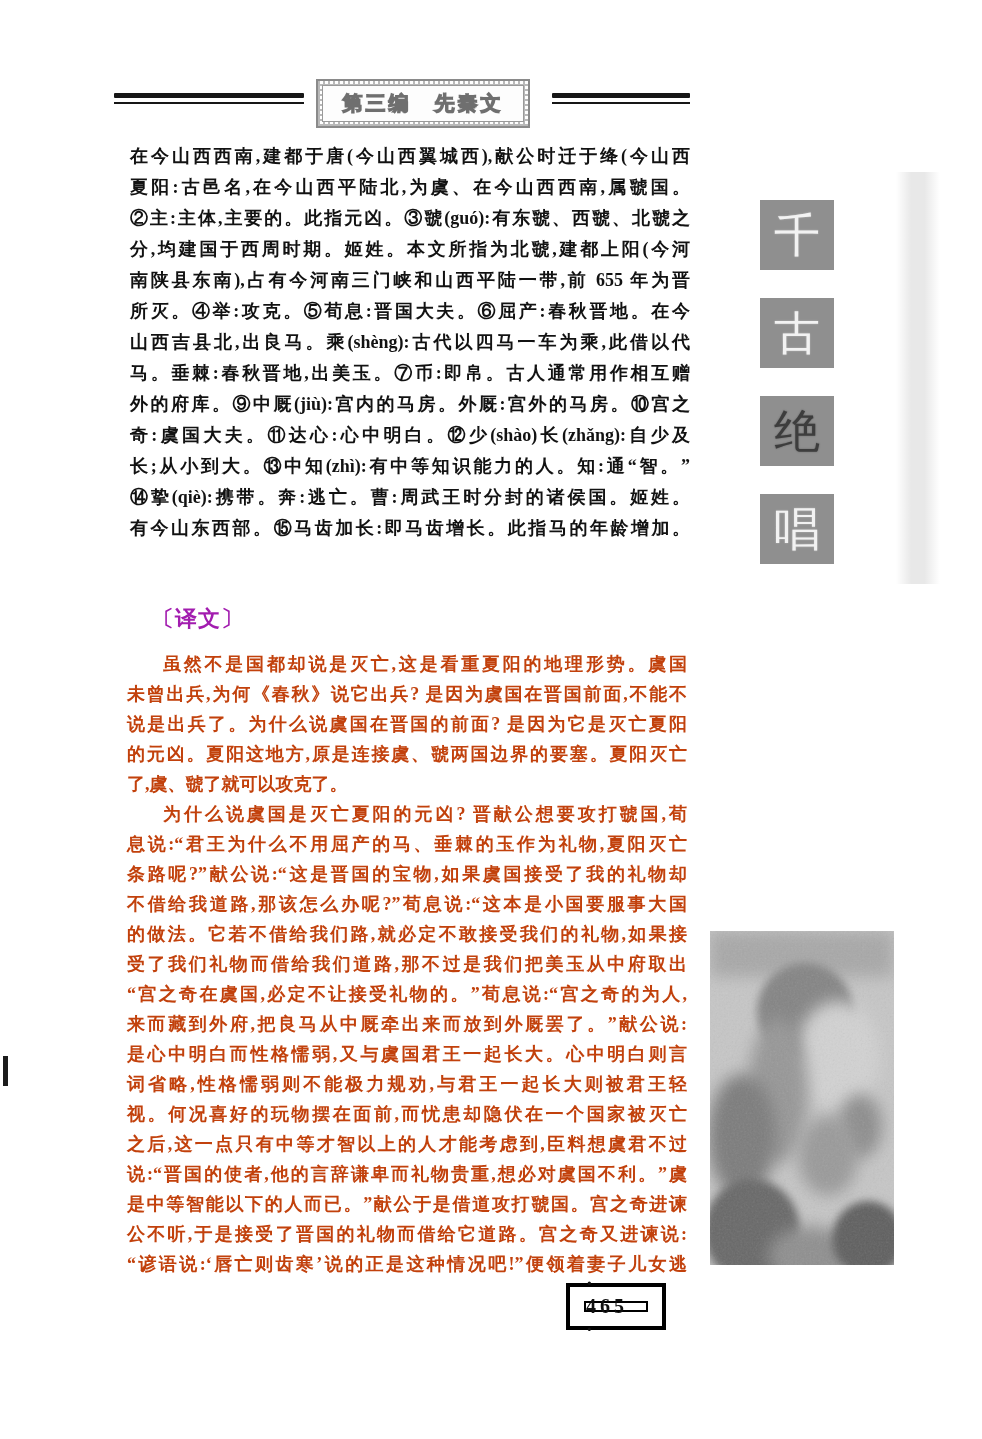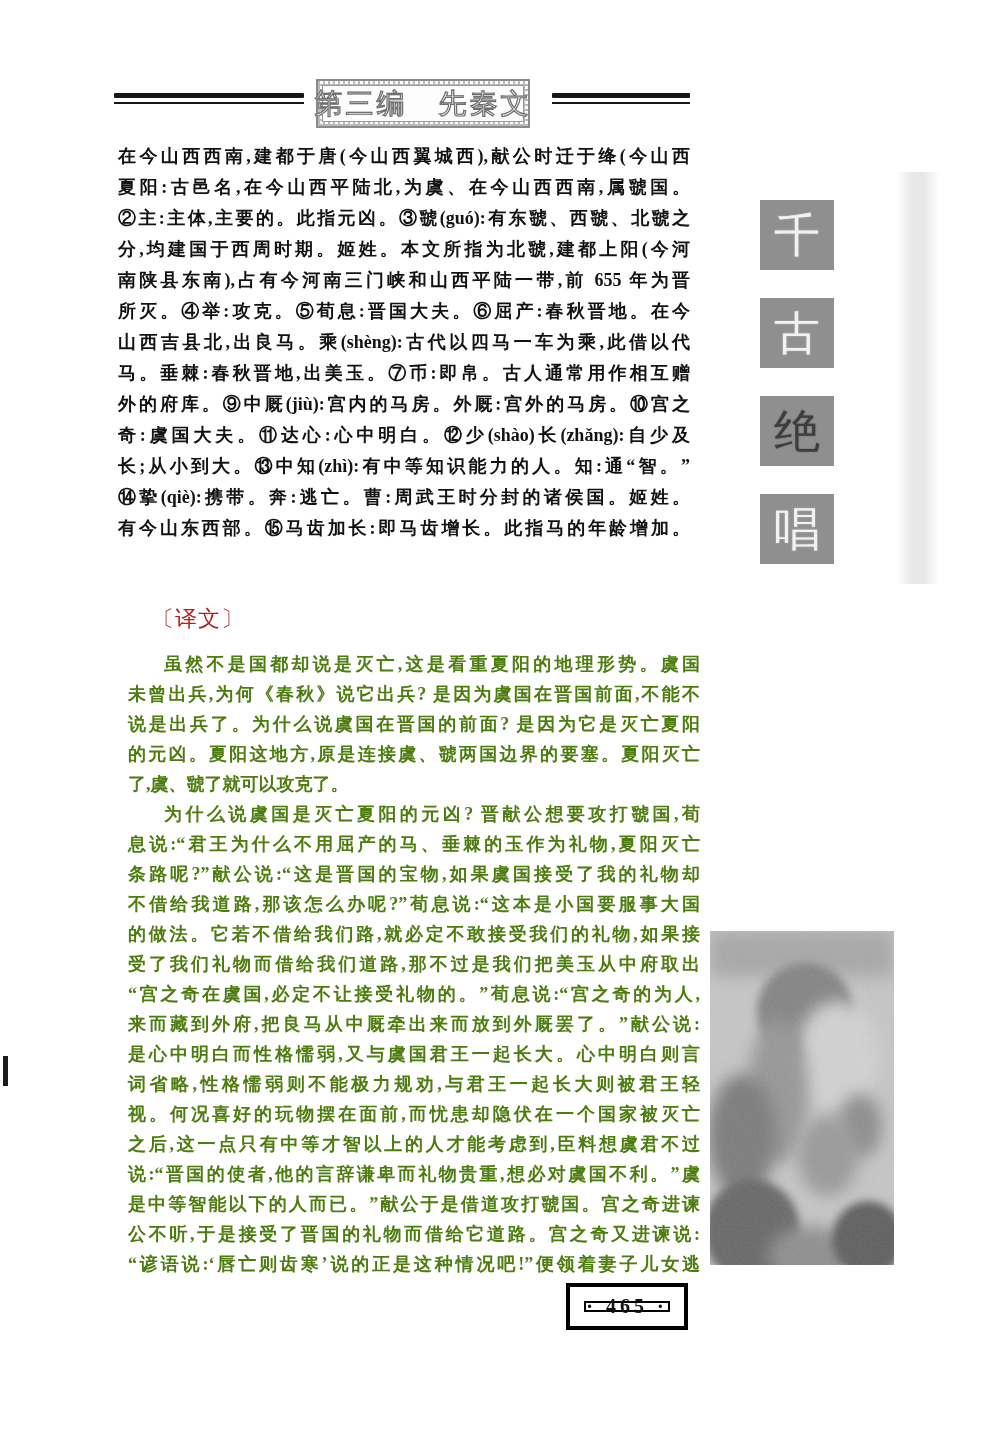--- a/index.html
+++ b/index.html
@@ -22,39 +22,39 @@
     border:2px solid #8a8a8a; box-sizing:border-box; padding:4px;
     background:
       repeating-linear-gradient(90deg,#b9b9b9 0 2px,transparent 2px 5px),
       repeating-linear-gradient(0deg,#b9b9b9 0 2px,transparent 2px 5px);
   }
   .ornament-inner {
     width:100%; height:100%; background:#fdfdfd; border:1px solid #9a9a9a;
     box-sizing:border-box; display:flex; align-items:center; justify-content:center;
   }
   .section-title {
-    font-size:28px; font-weight:normal; letter-spacing:3px; white-space:nowrap;
+    font-size:20px; font-weight:bold; letter-spacing:3px; white-space:nowrap;
     color:#f3f3f3; -webkit-text-stroke:1.2px #6f6f6f;
     text-shadow:0 0 1px #8c8c8c;
   }
 
   
   .anno {
     position:absolute; left:118px; top:141px; width:572px;
     font-size:18px; line-height:31px; font-weight:bold; color:#121212;
   }
-  .tline { text-align:justify; text-align-last:justify; }
+  .tline { text-align:justify; text-align-last:justify;margin-left:12px; }
 
   .trans-head {
     position:absolute; left:152px; top:604px;
-    font-size:22px; font-weight:normal; color:#b91c1c; letter-spacing:1px;
+    font-size:22px; font-weight:bold; color:#a21caf; letter-spacing:1px;
   }
   .trans {
-    position:absolute; left:128px; top:649px; width:572px;
-    font-size:18px; line-height:30px; font-weight:bold; color:#4d7c0f;
+    position:absolute; left:115px; top:649px; width:572px;
+    font-size:18px; line-height:30px; font-weight:bold; color:#c2410c;
   }
   .para .tline:first-child { text-indent:2em; }
   .para0 .tline:last-child { text-align-last:left; }
 
   
   .motto { position:absolute; left:760px; top:200px; width:74px; }
   .motto-box {
     width:74px; height:70px; margin-bottom:28px; background:#8f8f8f;
     color:#f2f2f2; font-size:46px; line-height:70px; text-align:center;
     font-family:"DejaVu Serif",serif; text-shadow:0 0 2px rgba(255,255,255,.4);
@@ -66,21 +66,21 @@
     position:absolute; left:896px; top:172px; width:44px; height:412px;
     background:linear-gradient(to right, rgba(0,0,0,0) 0%, rgba(0,0,0,0.09) 35%, rgba(0,0,0,0.09) 65%, rgba(0,0,0,0) 100%);
   }
   .edge-tick { position:absolute; left:3px; top:1056px; width:5px; height:30px; background:#1c1c1c; }
 
   
   .painting { position:absolute; left:710px; top:931px; width:184px; height:334px; }
 
   
   .pagenum-outer {
-    position:absolute; left:566px; top:1283px; width:122px; height:47px;
+    position:absolute; left:566px; top:1283px; width:100px; height:47px;
     border:4px solid #000; box-sizing:border-box; padding:14px; background:#fff;
   }
   .pagenum-inner {
     width:100%; height:100%; border:2px solid #000; box-sizing:border-box;
     display:flex; align-items:center; justify-content:center;
     font-size:20px; font-weight:bold; letter-spacing:4px;
   }
 </style>
 </head>
 <body>

